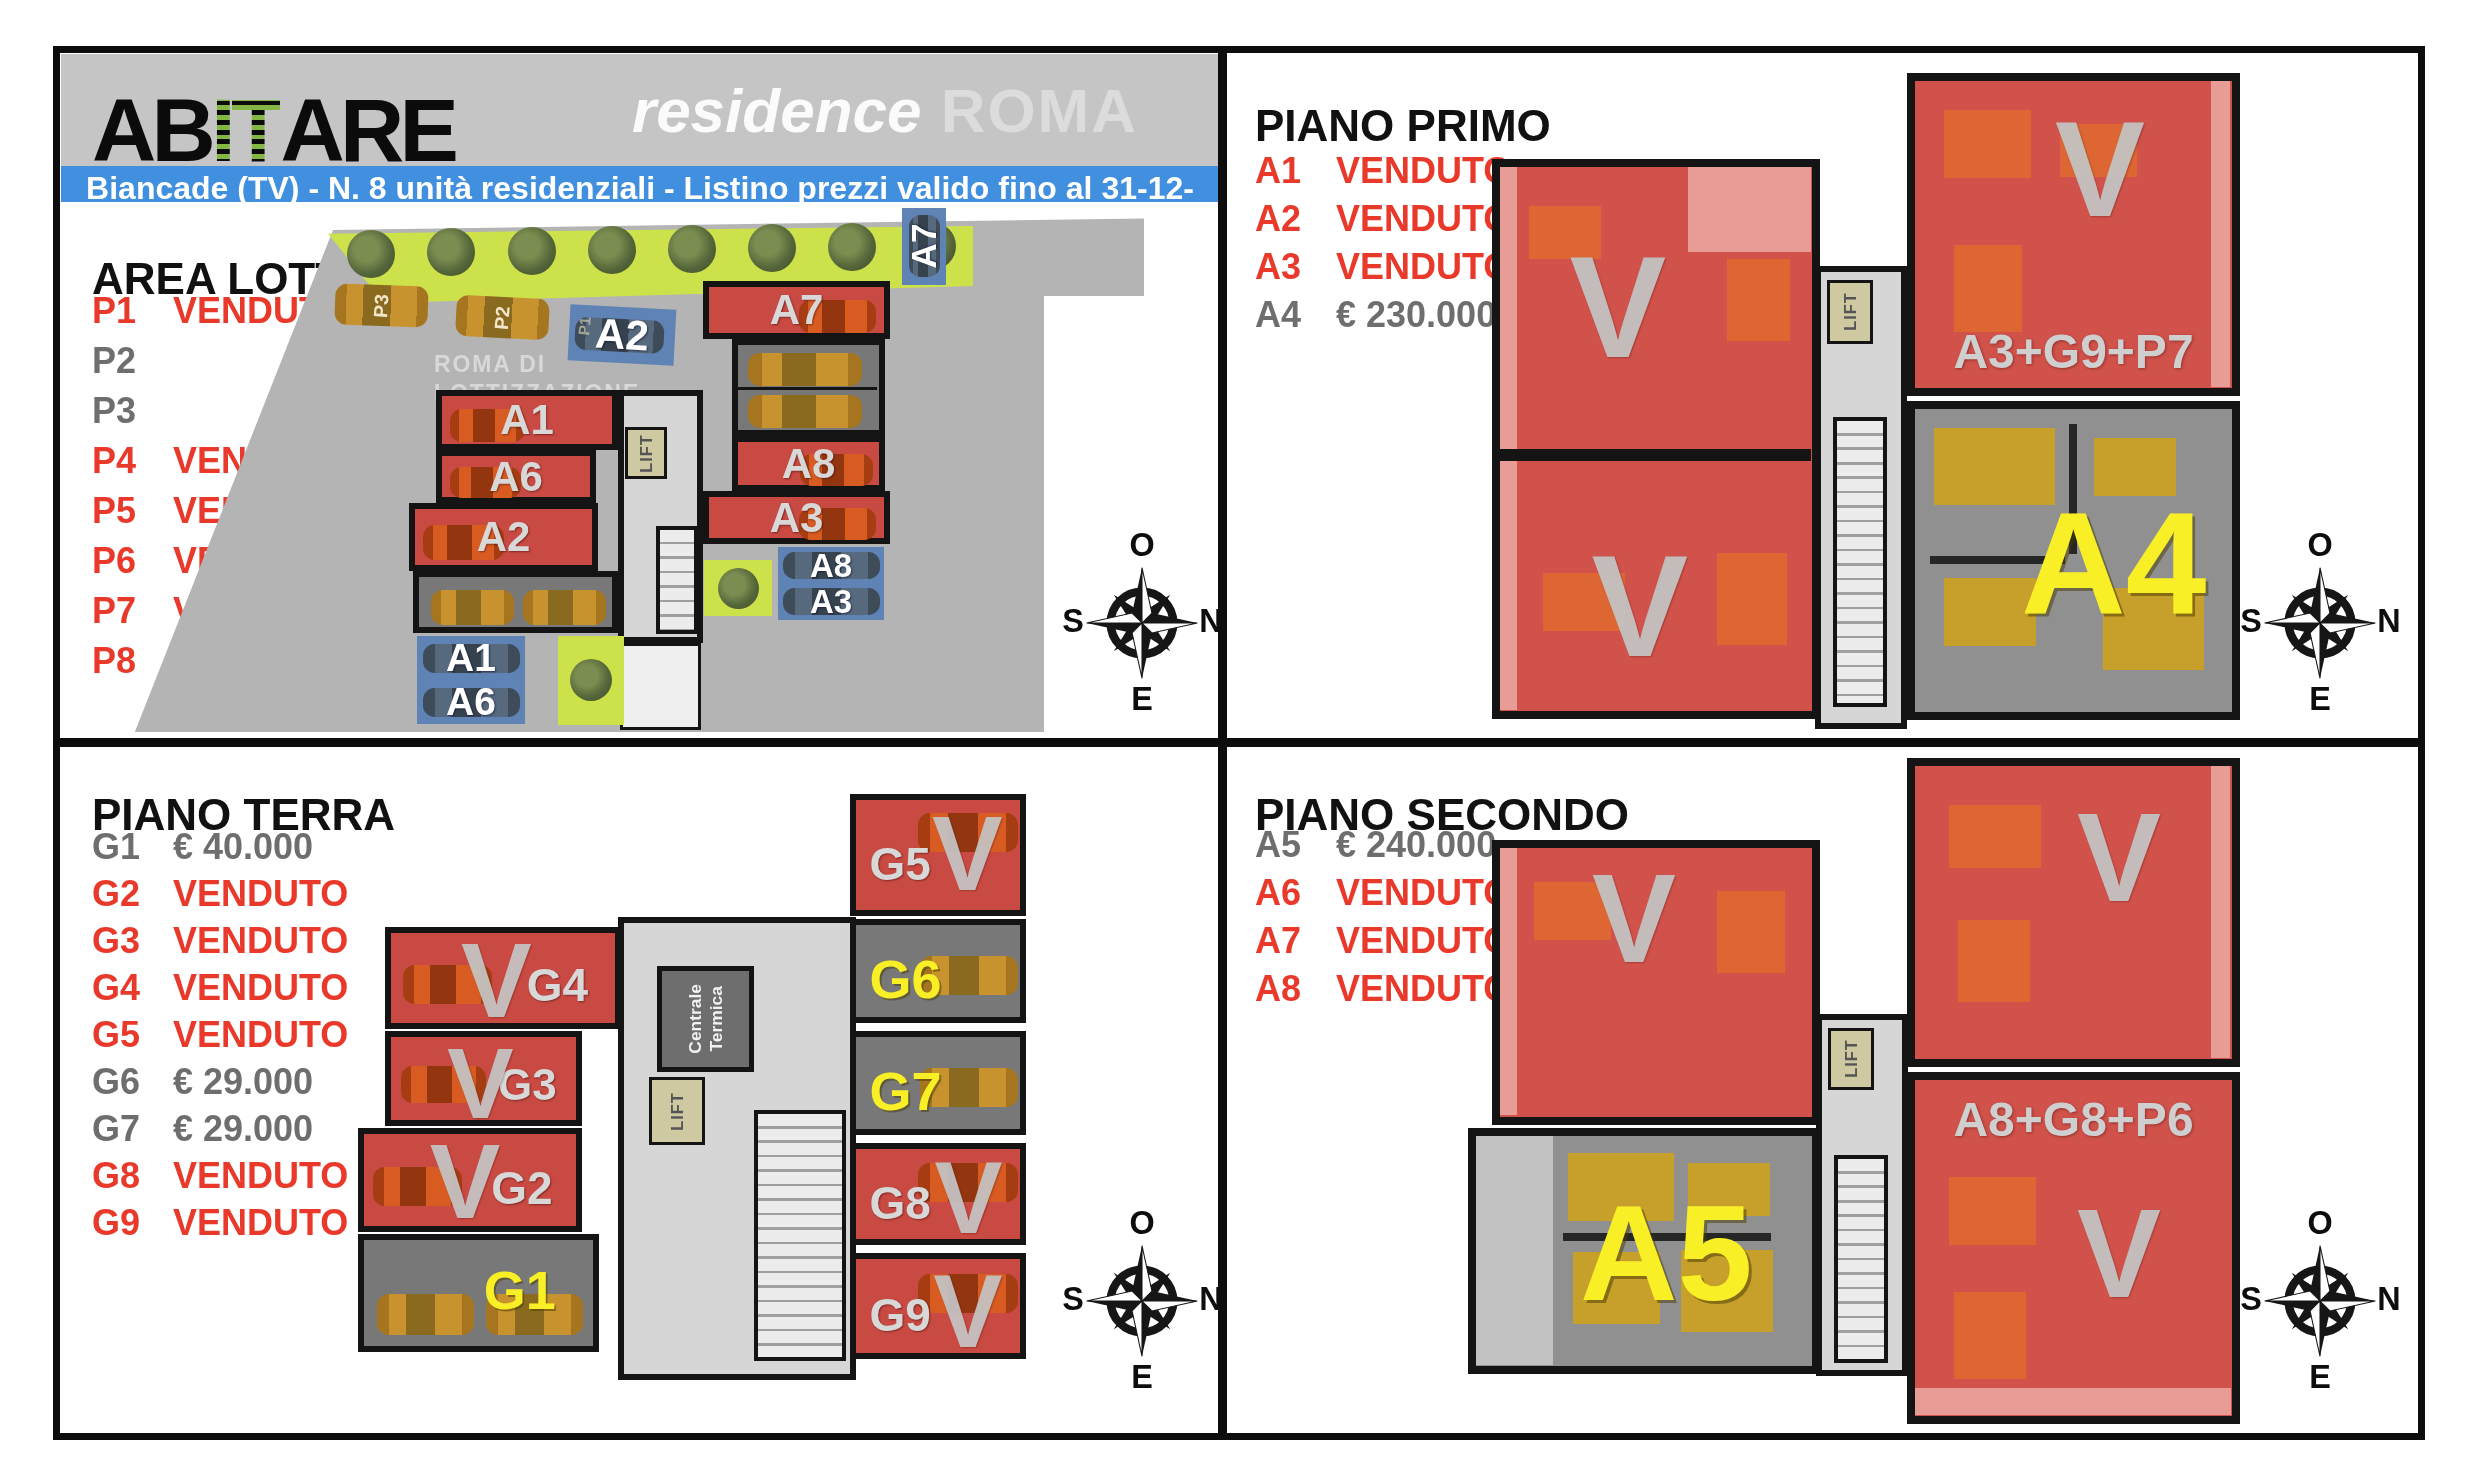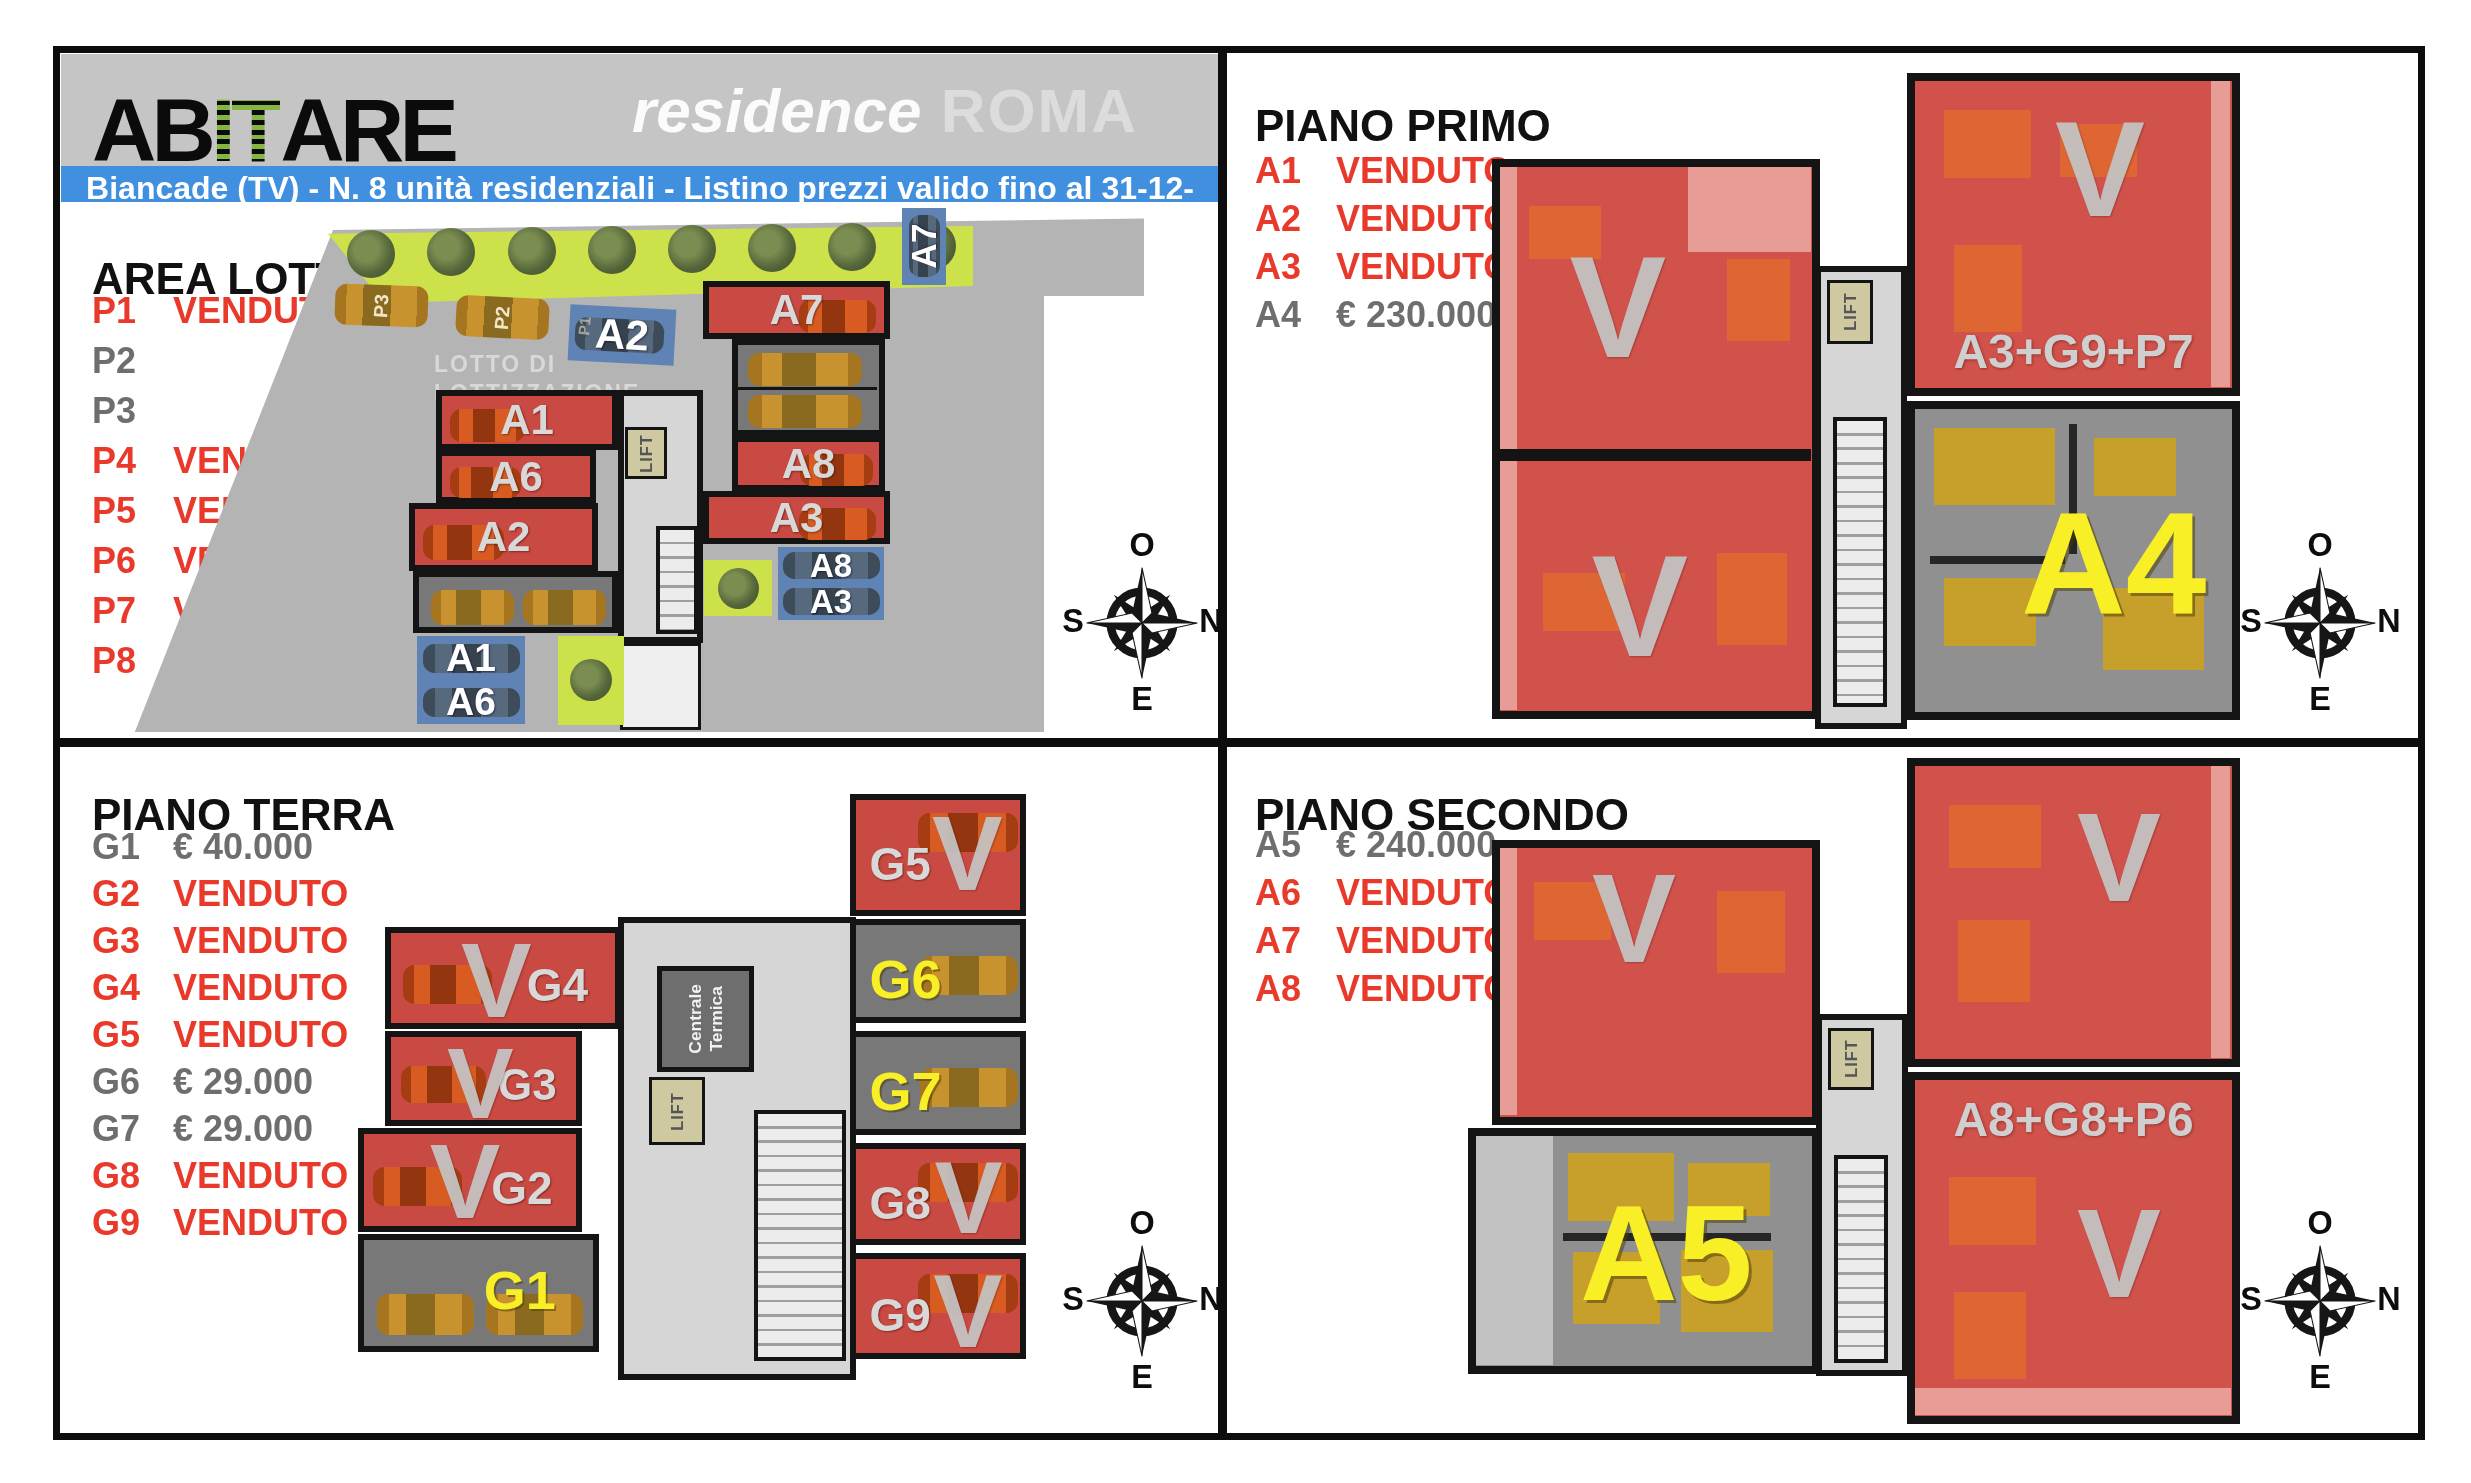--- a/index.html
+++ b/index.html
@@ -139,21 +139,21 @@
   <div class="abs car gold rotlab" style="left:326px;top:94px;width:93px;height:41px;transform:rotate(3deg);display:flex;align-items:center;justify-content:center;">
       <span>P2</span>
     </div>
 
   <div class="abs bspot" style="left:439px;top:104px;width:106px;height:56px;transform:rotate(3deg);">
     <div class="abs car bluecar rotlab" style="left:5.8px;top:11.6px;width:89px;height:33px;"><span style="opacity:.55;font-size:15.4px;">P1</span></div>
     <span class="wlabel" style="font-size:42px;">A2</span>
   </div>
 
   <div class="abs arealab" style="left:304px;top:147px;">
-    <div>LOTTO DI</div>
+    <div>ROMA DI</div>
     <div>LOTTIZZAZIONE</div>
   </div>
 
   <div class="abs rblock" style="left:306px;top:187px;width:182px;height:60px;">
     <div class="abs car redcar" style="left:7.7px;top:12.6px;width:75px;height:33px;"></div>
     <span class="blabel">A1</span>
   </div>
   <div class="abs rblock" style="left:306px;top:247px;width:160px;height:53px;">
     <div class="abs car redcar" style="left:7.7px;top:10.6px;width:71px;height:31px;"></div>
     <span class="blabel">A6</span>

